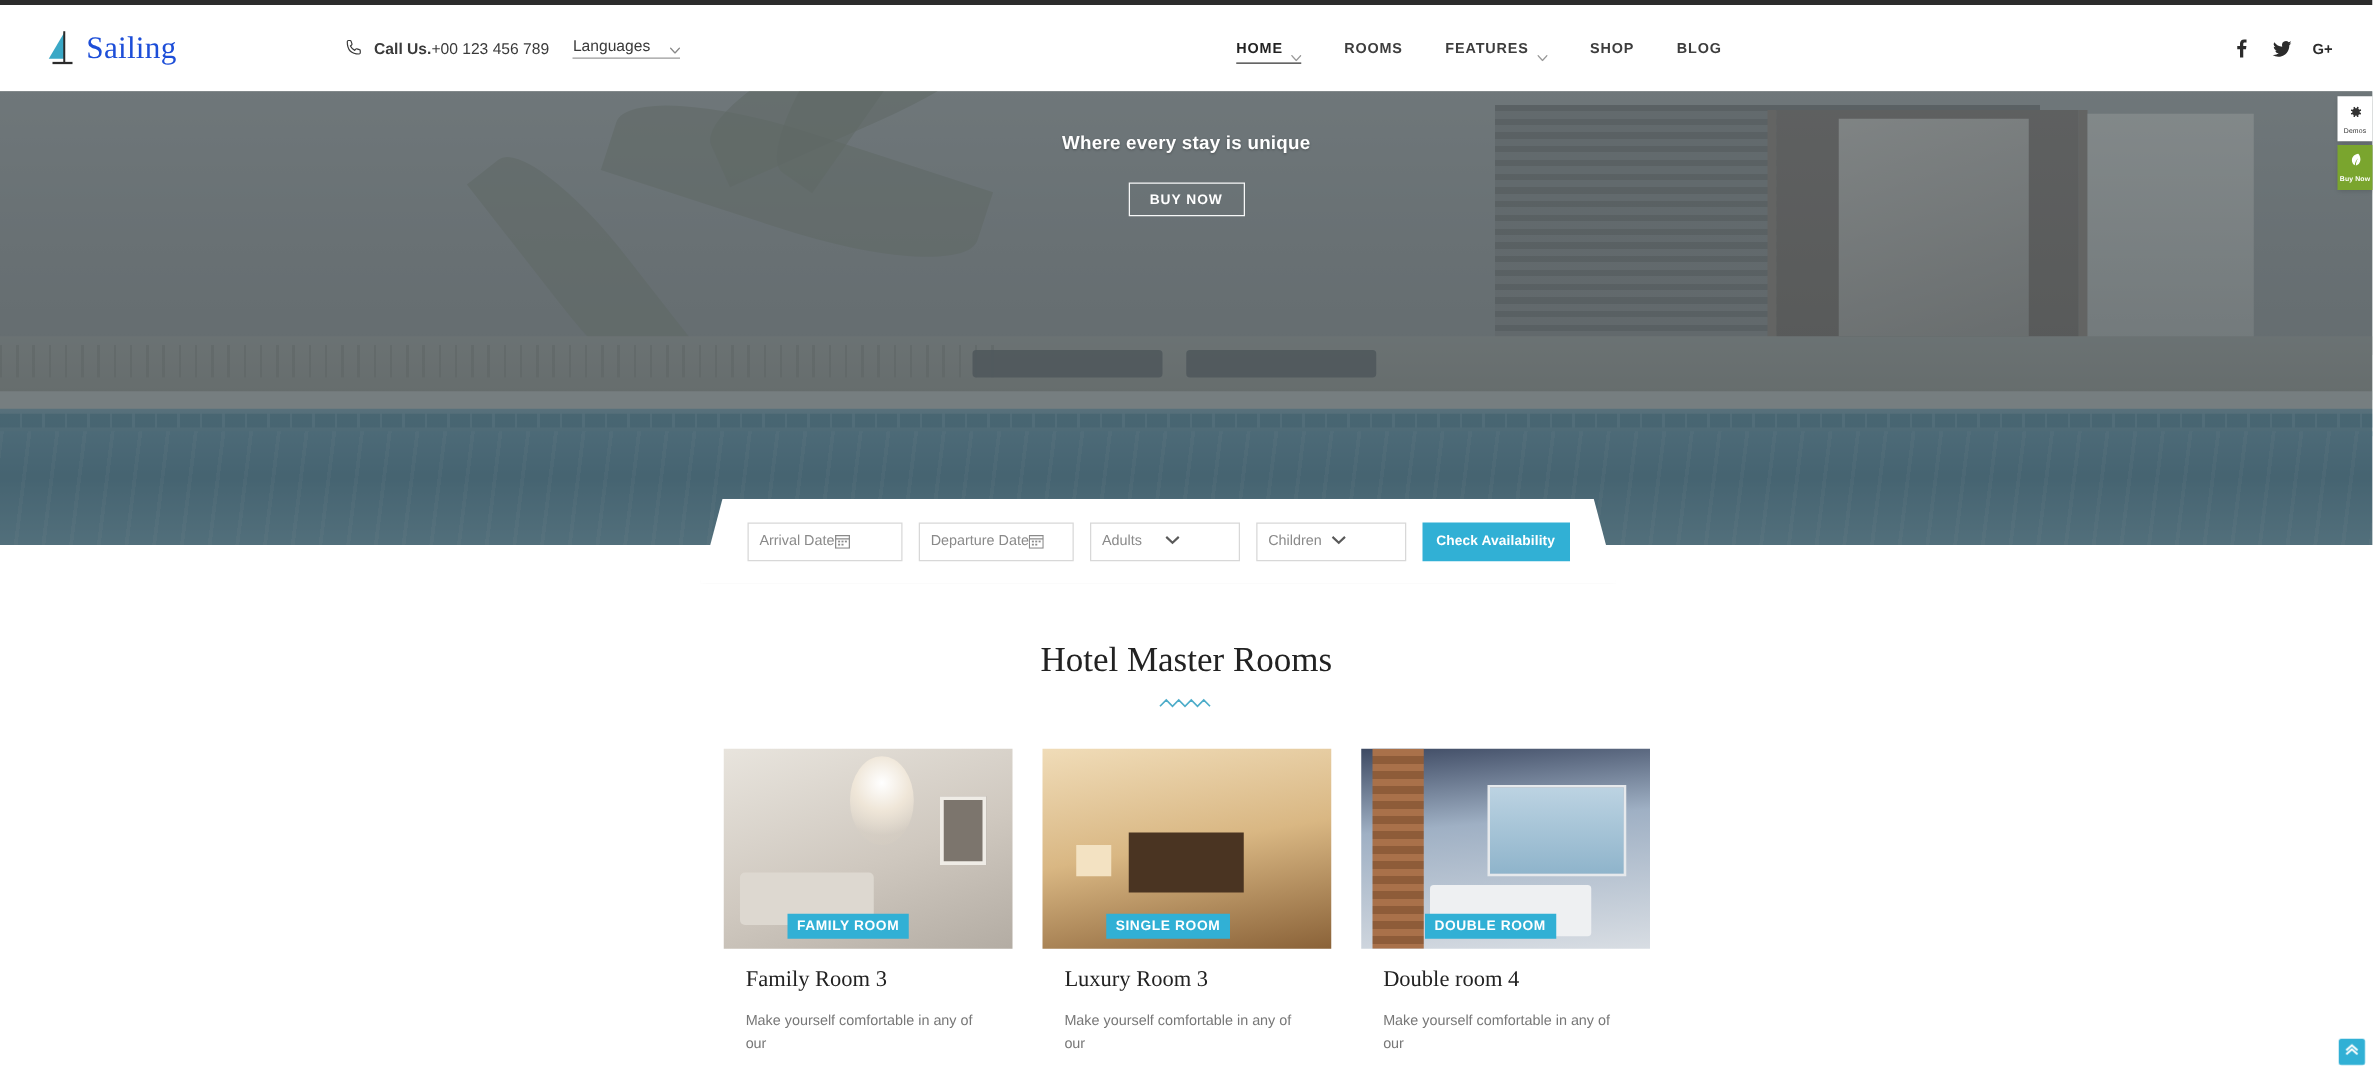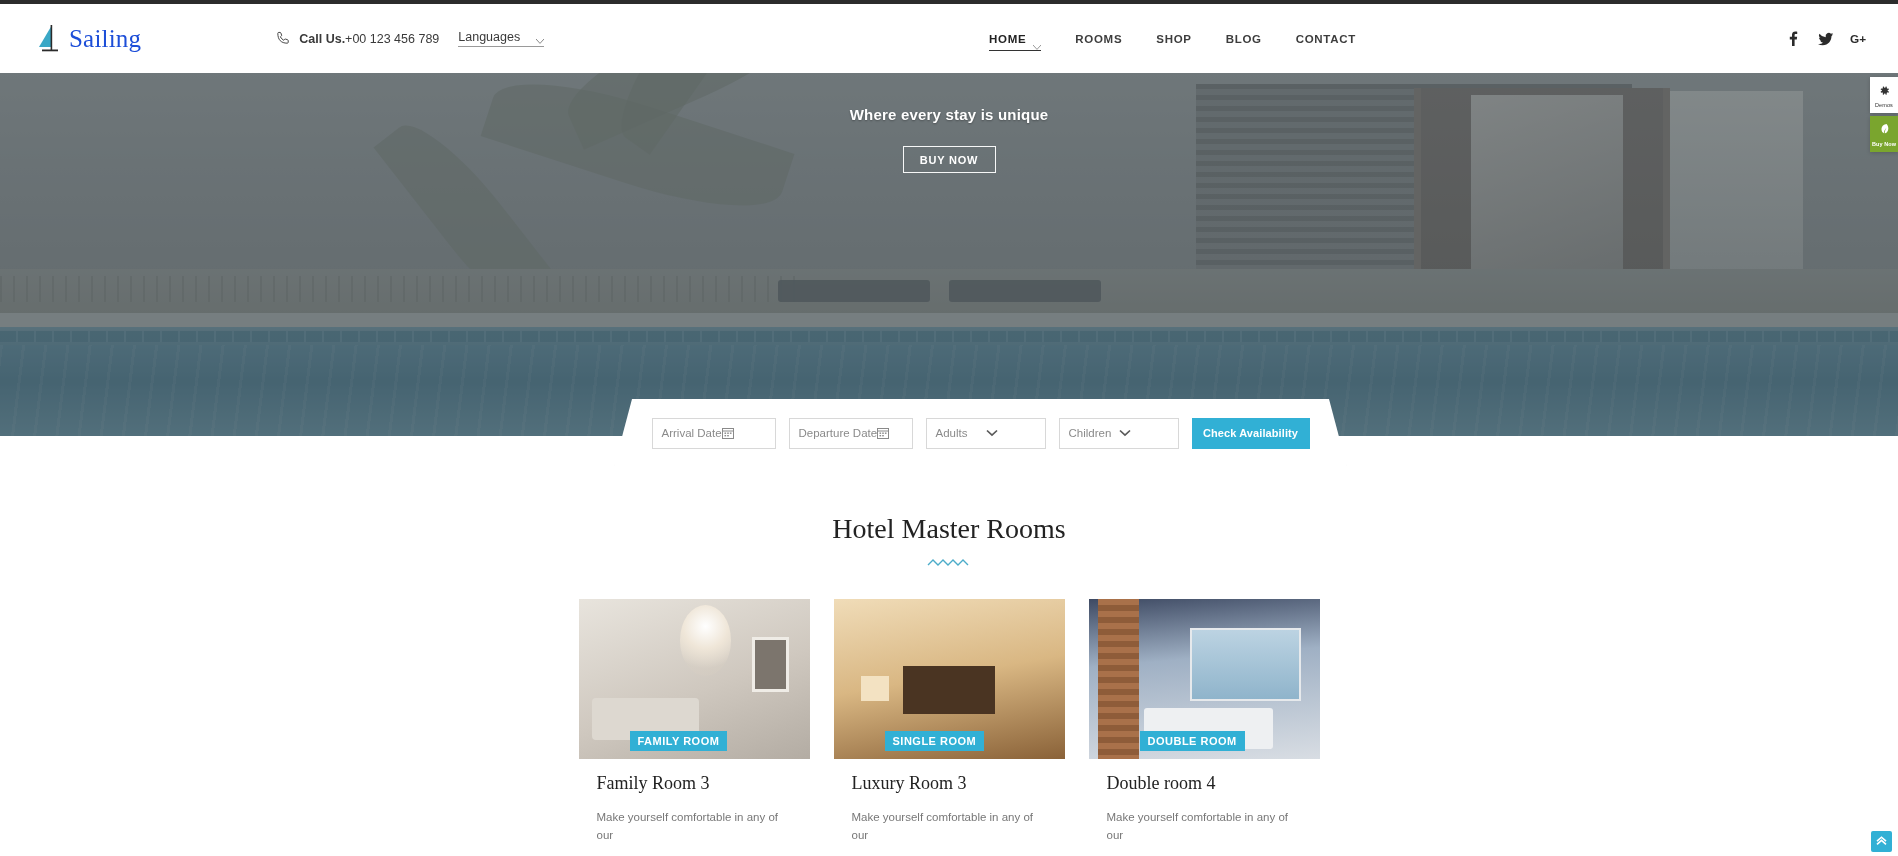--- a/index.html
+++ b/index.html
@@ -157,21 +157,21 @@
     margin-top:23px; width:93px; height:27px;
     border:1.5px solid rgba(255,255,255,.95);
     background:transparent; color:#fff;
     font-size:11px; font-weight:bold; letter-spacing:.8px;
     display:flex; align-items:center; justify-content:center;
     cursor:pointer;
   }
 
   
   .booking {
-    position:absolute; left:614px; top:399px; width:733px; height:68px;
+    position:absolute; left:560px; top:399px; width:733px; height:68px;
     background:#fff; z-index:20;
     clip-path:polygon(18px 0, calc(100% - 18px) 0, 100% 100%, 0 100%);
     display:flex; align-items:center; justify-content:center;
     box-shadow:0 1px 4px rgba(0,0,0,.06);
   }
   .booking-inner { display:flex; align-items:center; gap:13px; }
   .bk-field {
     width:124px; height:31px; border:1px solid #d8d8d8; background:#fff;
     display:flex; align-items:center; padding:0 9px;
     position:relative; cursor:pointer;
@@ -304,27 +304,32 @@
       <span class="caret">
         <svg width="8" height="5" viewBox="0 0 8 5">
             <path d="M0 0 L4 4.4 L8 0" fill="none" stroke="#999" stroke-width="1"></path>
           </svg>
       </span>
     </div>
     <div class="nav-item">
       <span class="nav-label">ROOMS</span>
     </div>
     <div class="nav-item">
+      <span class="nav-label">FEATURES</span>
+      <span class="caret">
+        <svg width="8" height="5" viewBox="0 0 8 5">
+            <path d="M0 0 L4 4.4 L8 0" fill="none" stroke="#999" stroke-width="1"></path>
+          </svg>
+      </span>
+    </div>
+    <div class="nav-item">
       <span class="nav-label">SHOP</span>
     </div>
     <div class="nav-item">
       <span class="nav-label">BLOG</span>
-    </div>
-    <div class="nav-item">
-      <span class="nav-label">CONTACT</span>
     </div>
   </nav>
 
   <div class="socials">
     <span class="soc">
       <svg width="14" height="16" viewBox="0 0 14 16">
           <path d="M8.6 15V8.4h2.2l.33-2.56H8.6V4.2c0-.74.2-1.25 1.27-1.25h1.35V.65C10.99.6 10.2.5 9.27.5 7.33.5 6 1.68 6 3.85v2H3.8v2.55H6V15z" fill="#2b2b2b"></path>
         </svg>
     </span>
     <span class="soc">

